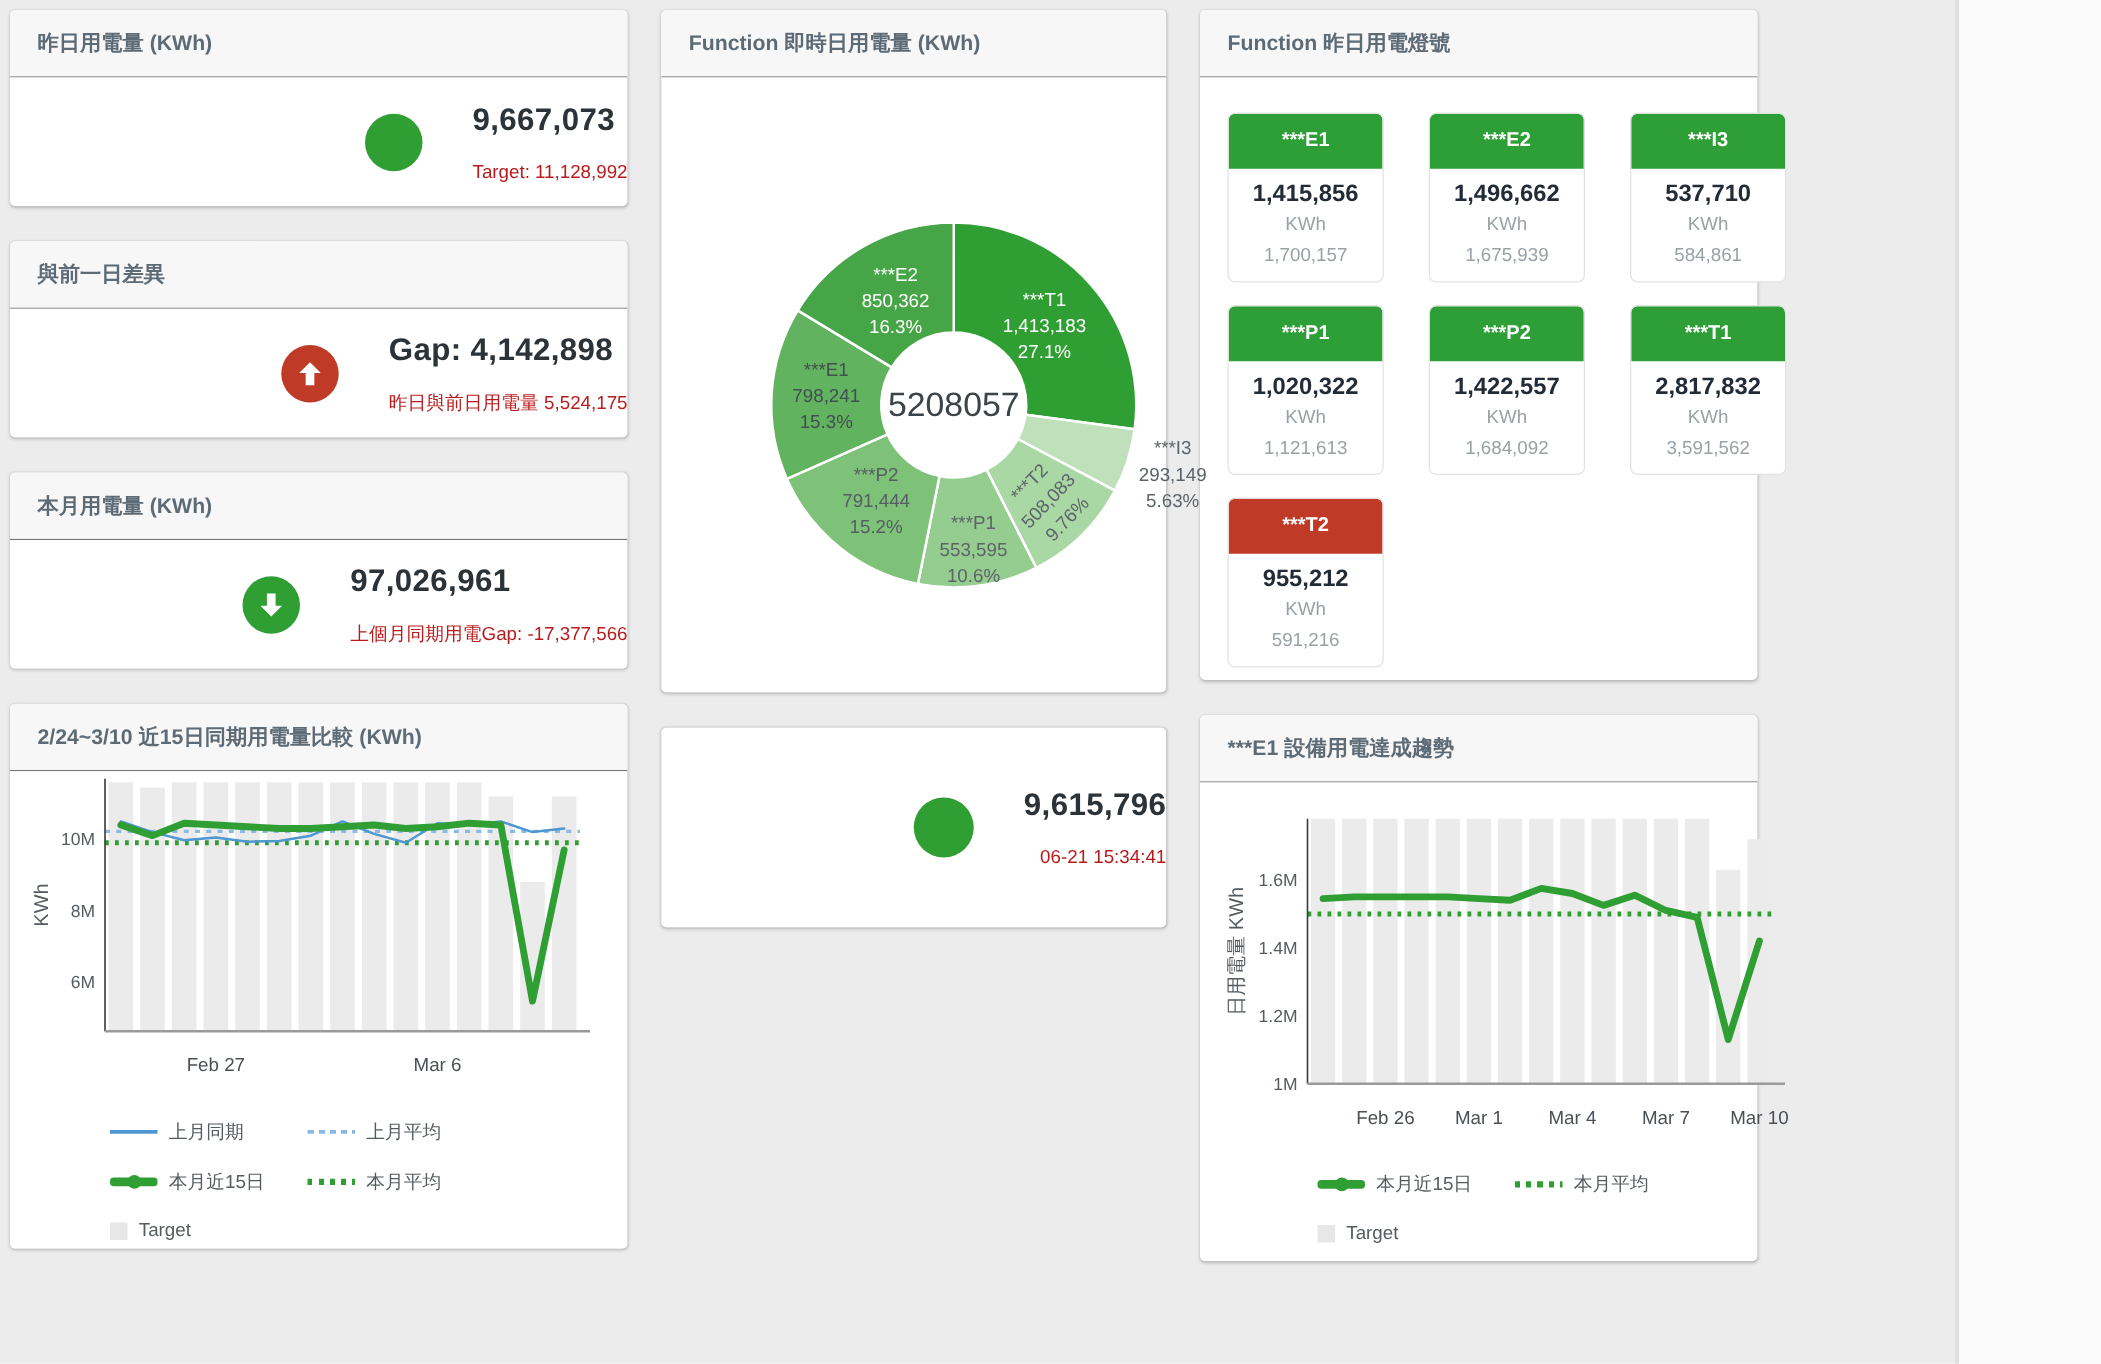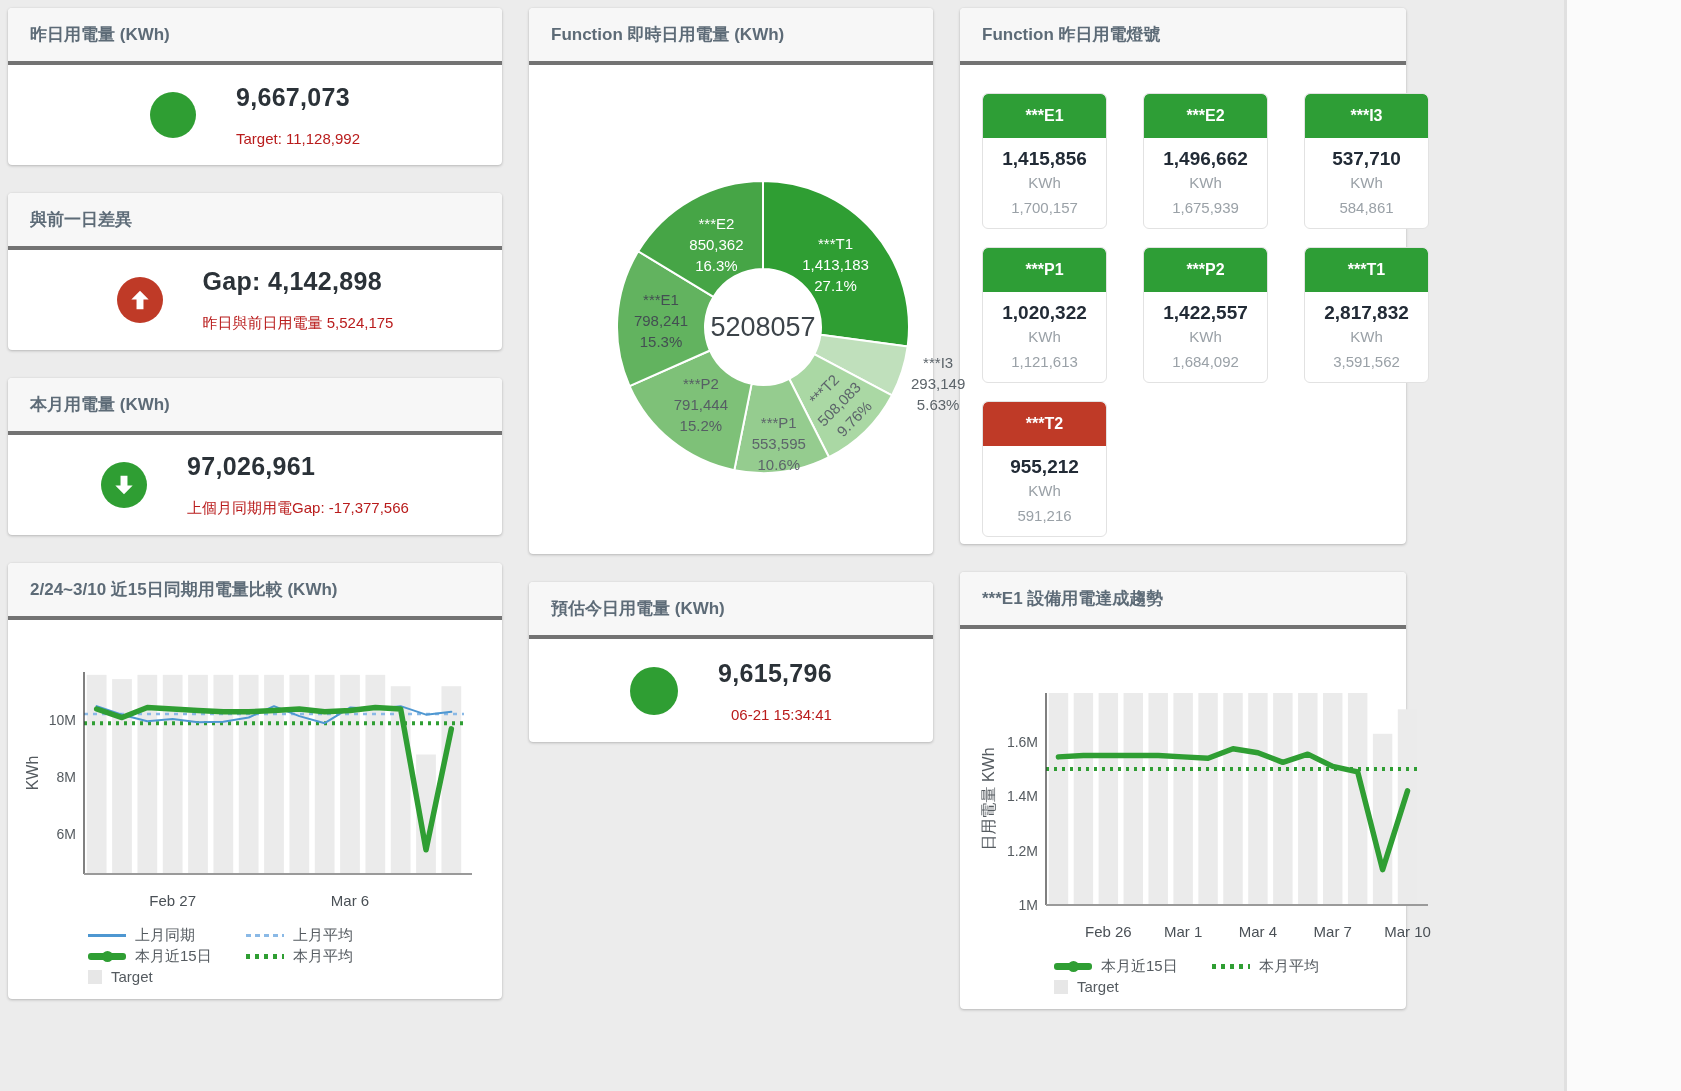--- a/index.html
+++ b/index.html
@@ -5,24 +5,24 @@
 *{box-sizing:border-box;margin:0;padding:0}
 html,body{width:1681px;height:1091px;overflow:hidden}
 body{
   font-family:"Liberation Sans","DejaVu Sans",sans-serif;
   background:linear-gradient(90deg,#ececec 1564px,#e0e0e0 1564px 1567px,#fbfbfb 1567px);
 }
 .page{display:flex;gap:27px;padding:8px;width:1565px}
 .col{display:flex;flex-direction:column;gap:28px}
 .col1{width:494px}.col2{width:404px}.col3{width:446px}
 .card{background:#fff;border-radius:4px;box-shadow:0 1px 3px rgba(0,0,0,.22),0 0 1px rgba(0,0,0,.12);display:flex;flex-direction:column}
-.card-h{padding:15px 22px;background:#f7f7f7;border-bottom:4px solid #737373;border-radius:4px 4px 0 0;
+.card-h{padding:15px 22px;background:#f7f7f7;border-bottom:1px solid #737373;border-radius:4px 4px 0 0;
   font-size:17px;font-weight:bold;color:#5d6b77;flex:none}
 .card-sm{height:157px}
-.stat{flex:1;display:flex;align-items:center;justify-content:center;gap:40px}
+.stat{flex:1;display:flex;align-items:center;justify-content:flex-end;gap:40px}
 .dot{width:46px;height:46px;border-radius:50%;display:flex;align-items:center;justify-content:center;flex:none}
 .dot.green{background:#2f9e33}
 .dot.red{background:#bf3a27}
 .big{font-size:25px;font-weight:bold;color:#2b3238;letter-spacing:.3px}
 .sub{font-size:15px;color:#b91c1c;margin-top:18px}
 .sub.right{text-align:right}
 
 .tiles{padding:28px 22px;display:grid;grid-template-columns:repeat(3,125px);column-gap:36px;row-gap:18px;align-content:start}
 .tile{border:1px solid #e2e2e2;border-radius:6px;overflow:hidden;text-align:center;background:#fff}
 .tile-h{color:#fff;font-weight:bold;font-size:16px;padding:13px 0;border-radius:5px 5px 0 0}
@@ -38,21 +38,21 @@
 .slice-label{position:absolute;font-size:15px;line-height:1.4;text-align:center;white-space:nowrap;pointer-events:none}
 .donut-center{position:absolute;font-size:27px;color:#3c4349;transform:translate(-50%,-50%);pointer-events:none}
 
 .chart-card1{height:436px}
 .chart-card2{height:437px}
 .est-card{height:160px}
 .chart-body{flex:1;display:flex;flex-direction:column;justify-content:flex-end;padding:0 12px 12px 14px}
 .chart-body svg{display:block}
 .legend{padding:8px 0 2px 66px}
 .legend.right-chart{padding-left:80px}
-.legend-row{display:flex;align-items:center;margin-top:2px}
+.legend-row{display:flex;align-items:center;margin-top:21px}
 .legend-item{display:flex;align-items:center;gap:9px;width:158px}
 .legend-item span.lbl{font-size:15px;color:#555b60}
 .sw{flex:none;width:38px}
 .sw-blue-solid{height:3px;background:#4e97d1}
 .sw-blue-dashed{height:3px;background:repeating-linear-gradient(90deg,#8ab9e6 0 5px,transparent 5px 9px)}
 .sw-green-thick{height:7px;background:#2f9e33;border-radius:3px;position:relative}
 .sw-green-thick::after{content:"";position:absolute;left:50%;top:50%;width:11px;height:11px;margin:-5.5px 0 0 -5.5px;background:#2f9e33;border-radius:50%}
 .sw-green-dotted{height:5px;background:repeating-linear-gradient(90deg,#2f9e33 0 4px,transparent 4px 9px)}
 .sw-gray-square{width:14px;height:14px;background:#e7e7e7}
 </style>
@@ -217,21 +217,20 @@
           <div class="slice-label" style="left: 187.453px; top: 179.299px; color: rgb(255, 255, 255); transform: translate(-50%, -50%);">
             <div>***E2</div>
             <div>850,362</div>
             <div>16.3%</div>
           </div>
           <div class="donut-center" style="left: 234px; top: 262px;">5208057</div>
         </div>
     </section>
 
     <section class="card est-card">
-      <header class="card-h">預估今日用電量 (KWh)</header>
       <div class="stat">
         <span class="dot green" style="width:48px;height:48px"></span>
         <div>
           <div class="big">9,615,796</div>
           <div class="sub right">06-21 15:34:41</div>
         </div>
       </div>
     </section>
   </div>
 

